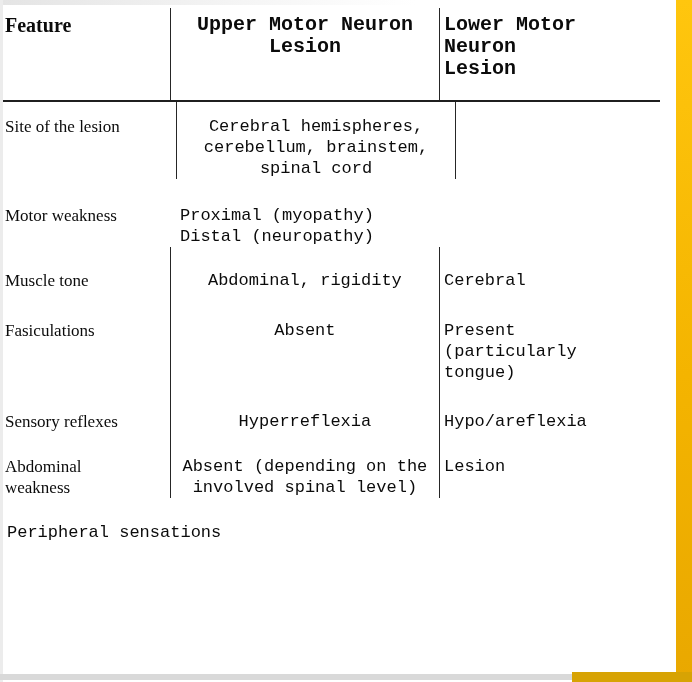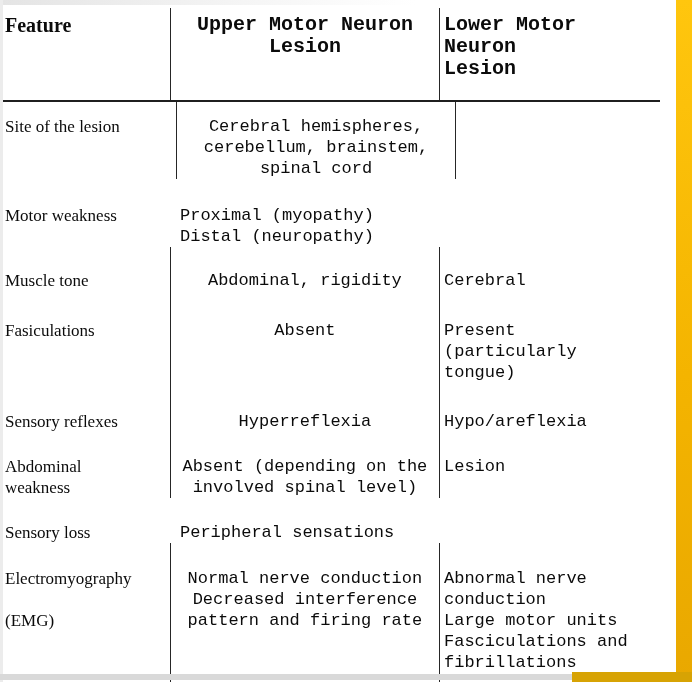--- a/index.html
+++ b/index.html
@@ -87,35 +87,21 @@
 
     <div class="row r6">
       <div class="cell c1">Abdominal
 weakness</div>
       <div class="cell c2">Absent (depending on the
 involved spinal level)</div>
       <div class="cell c3">Lesion</div>
     </div>
 
     <div class="row r7">
-      <div class="cell c1">Sensory loss</div>
       <div class="cell c3">Peripheral sensations</div>
     </div>
 
-    <div class="row r8">
-      <div class="cell c1">Electromyography
-
-(EMG)</div>
-      <div class="cell c2">Normal nerve conduction
-Decreased interference
-pattern and firing rate</div>
-      <div class="cell c3">Abnormal nerve
-conduction
-Large motor units
-Fasciculations and
-fibrillations</div>
-    </div>
   </div>
 
   <div class="bottom-strip"></div>
   <div class="accent-bar"></div>
   <div class="accent-foot"></div>
 </div>
 
 </body></html>

